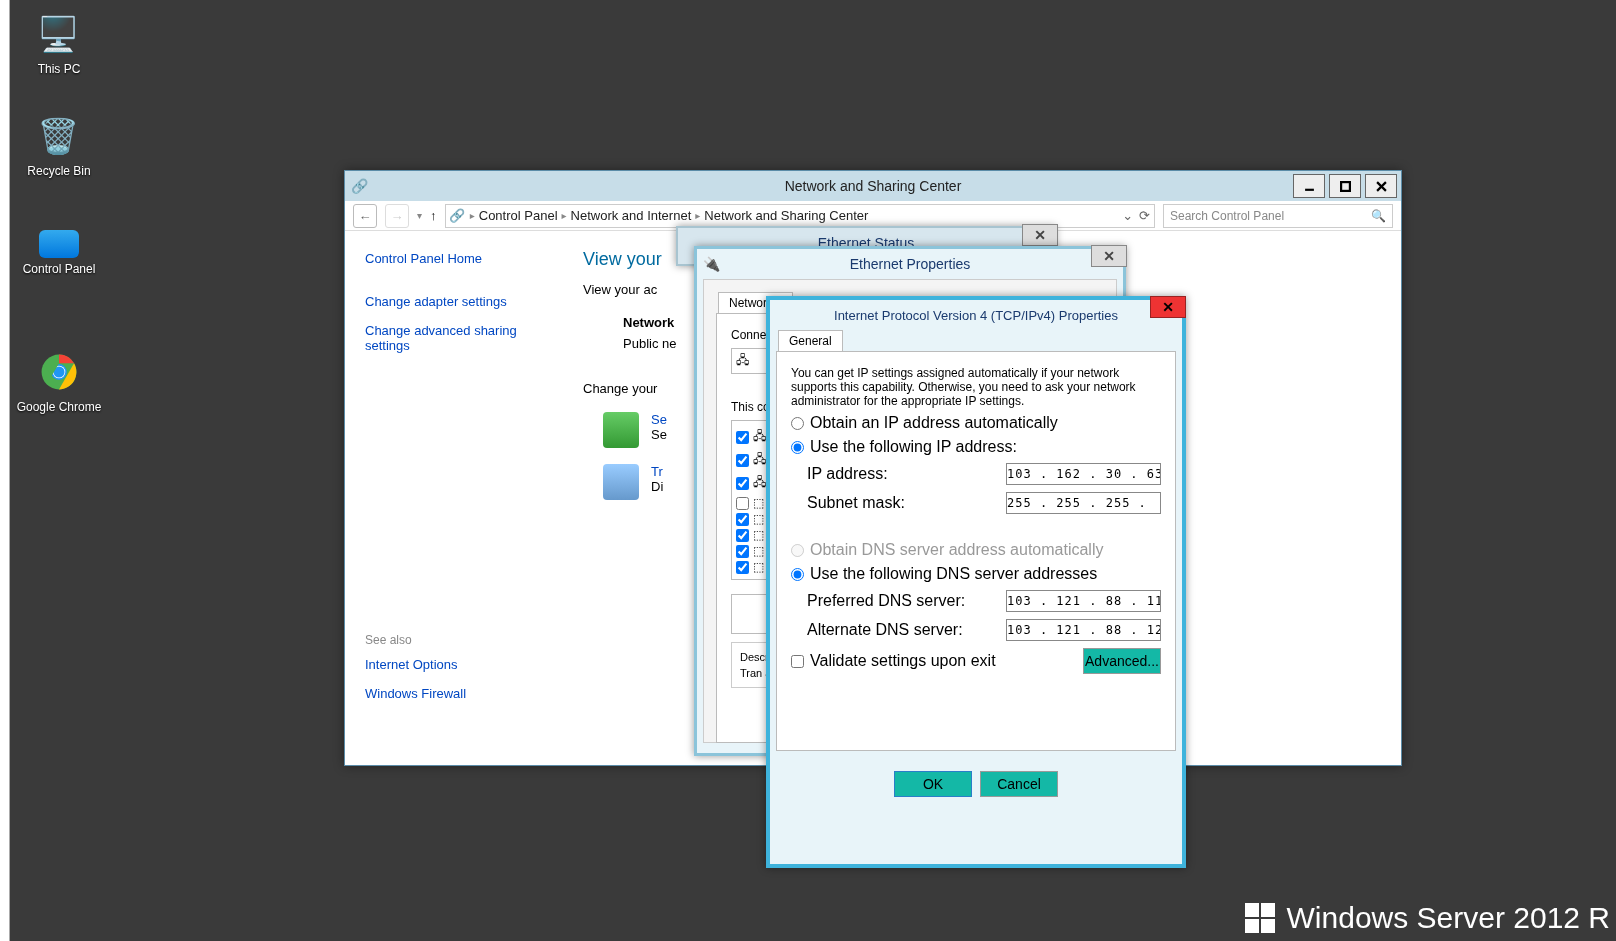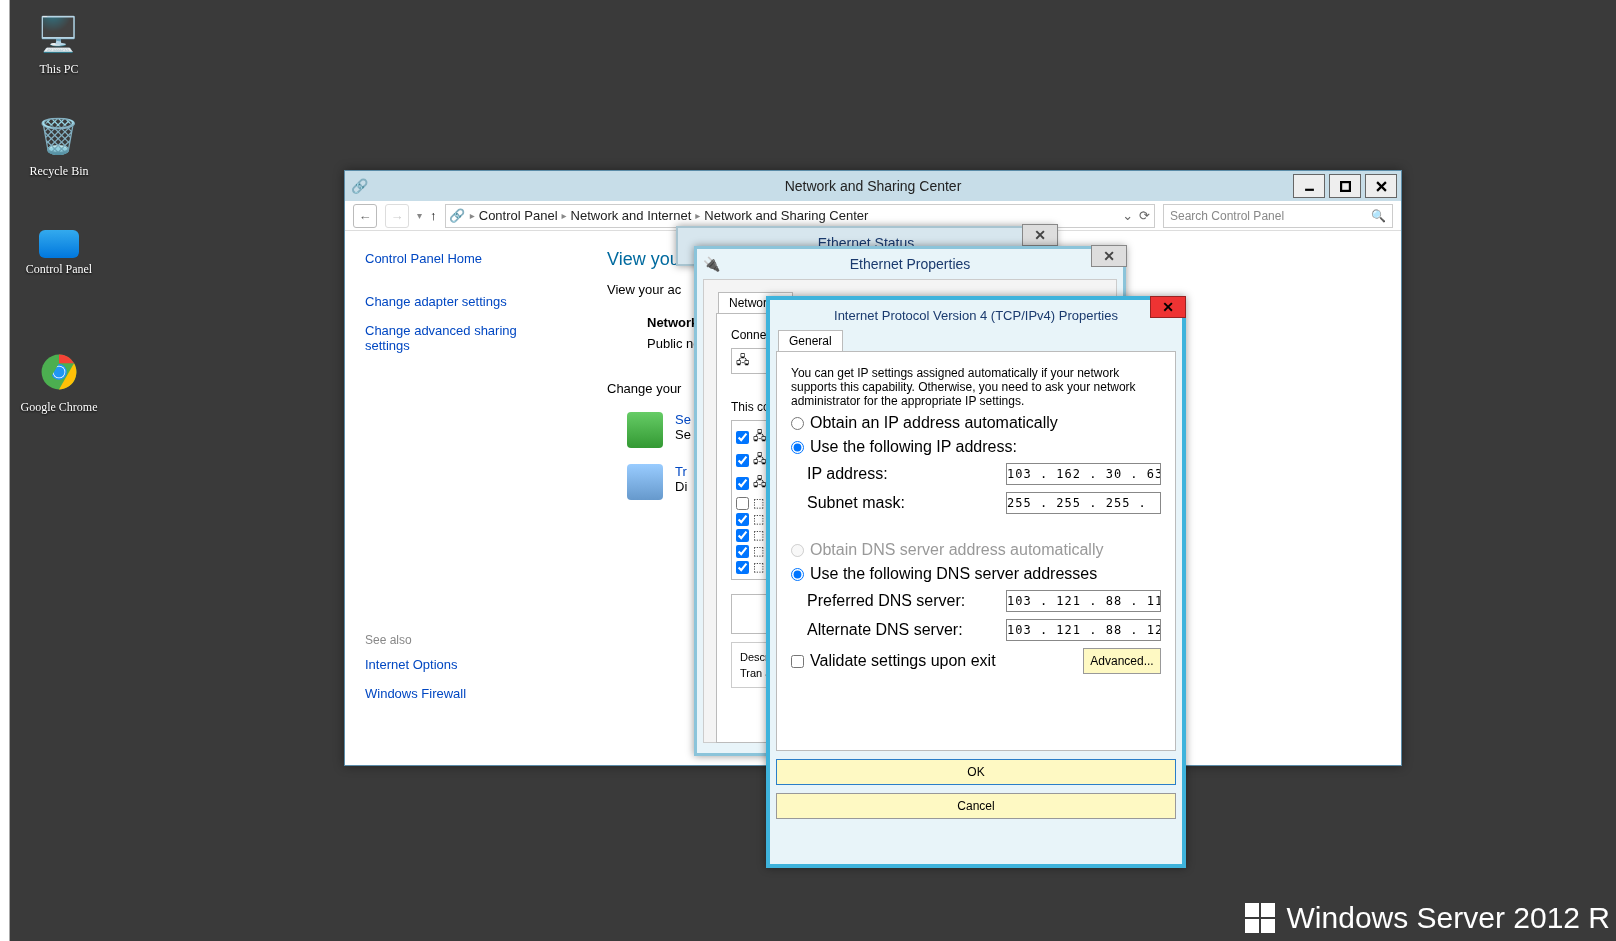--- a/index.html
+++ b/index.html
@@ -1,42 +1,42 @@
 <!DOCTYPE html>
 <html><head>
 <meta charset="utf-8">
 <style>
 * { box-sizing: border-box; margin: 0; padding: 0; font-family: "Segoe UI", Tahoma, sans-serif; }
 body { width: 1616px; height: 941px; background: #3a3a3a; position: relative; overflow: hidden; }
 
 
 .desktop-icon { position: absolute; width: 90px; text-align: center; color: #fff; font-size: 12px; }
 .desktop-icon .ico { width: 48px; height: 48px; margin: 0 auto 4px; display: flex; align-items: center; justify-content: center; font-size: 34px; }
-.desktop-icon .label { text-shadow: 0 1px 2px #000; font-family: Liberation Serif, serif; }
+.desktop-icon .label { text-shadow: 0 1px 2px #000; }
 
 
 .window { position: absolute; background: #fff; border: 1px solid #5b8ca8; box-shadow: 0 0 10px rgba(0,0,0,.4); }
 .titlebar { height: 30px; background: #c7dde8; display: flex; align-items: center; position: relative; }
 .titlebar .icon { width: 20px; margin: 0 6px; font-size: 14px; }
 .titlebar .title { position: absolute; left: 0; right: 0; text-align: center; font-size: 14px; color: #222; pointer-events: none; }
 .win-controls { display: flex; margin-left: auto; }
 .win-btn { width: 32px; height: 24px; display: flex; align-items: center; justify-content: center; font-size: 13px; font-family: Arial; border: 1px solid #666; margin-left: 4px; background: #eee; }
 .win-btn svg { width: 11px; height: 11px; }
 
 
 .navbar { height: 30px; background: #fff; border-bottom: 1px solid #ddd; display: flex; align-items: center; padding: 0 8px; gap: 8px; font-size: 13px; }
 .nav-btn { width: 24px; height: 24px; border: 1px solid #bbb; border-radius: 3px; display: flex; align-items: center; justify-content: center; color: #666; }
 .nav-btn.disabled { color: #ccc; border-color: #ddd; }
 .breadcrumb { flex: 1; display: flex; align-items: center; gap: 4px; border: 1px solid #ccc; height: 24px; padding: 0 4px; }
 .breadcrumb .crumb { color: #222; }
 .breadcrumb .sep { color: #888; font-size: 10px; }
 .searchbox { width: 230px; height: 24px; border: 1px solid #ccc; display: flex; align-items: center; padding: 0 6px; color: #888; font-size: 12px; justify-content: space-between; }
 
 
-.content { display: flex; height: calc(100% - 60px); gap: 24px; }
+.content { display: flex; height: calc(100% - 60px); }
 .sidepane { width: 220px; padding: 20px; font-size: 13px; }
 .sidepane a { color: #0047c2; display: block; margin-bottom: 14px; text-decoration: none; }
 .see-also { margin-top: 280px; color: #888; font-size: 12px; }
 .mainpane { flex: 1; padding: 18px; font-size: 13px; position: relative; }
 .mainpane h2 { color: #006a9f; font-size: 18px; font-weight: 400; margin-bottom: 12px; }
 .mainpane .sub { margin-bottom: 18px; }
 .mainpane .network-heading { font-weight: 700; margin-bottom: 6px; }
 .item-row { display: flex; gap: 12px; margin-bottom: 12px; margin-top: 16px; }
 .item-row .ic { width: 36px; height: 36px; background: #6bb; border-radius: 4px; }
 .item-row .tx a { color: #0047c2; text-decoration: none; }
@@ -49,22 +49,22 @@
 .dlg-title .close.gray { background: #ddd; color: #444; border-color: #888; }
 .dlg-body { background: #f4f4f4; margin: 0 6px 6px 6px; border: 1px solid #ccc; padding: 12px; font-size: 12px; }
 .tab { display: inline-block; background: #fff; border: 1px solid #bbb; border-bottom: none; padding: 3px 10px; font-size: 12px; margin-left: 2px; }
 .tab-body { background: #fff; border: 1px solid #bbb; padding: 14px; }
 .field-row { display: flex; align-items: center; margin: 7px 0; }
 .field-row label { flex: 1; }
 .ip-input { width: 155px; height: 22px; border: 1px solid #888; background: #fff; text-align: center; font-family: monospace; font-size: 12px; letter-spacing: 1px; }
 .radio-row { display: flex; align-items: center; gap: 6px; margin: 6px 0; }
 .radio-row input[type=radio] { width: 13px; height: 13px; }
 .spacer { height: 14px; }
-.btn { min-width: 78px; height: 26px; border: 1px solid #999; background: #fef9c3; font-size: 12px; }
-.btn-row { display: flex; justify-content: center; gap: 8px; margin-top: 8px; flex-direction: column; }
+.btn { min-width: 78px; height: 26px; border: 1px solid #999; background: #14b8a6; font-size: 14px; }
+.btn-row { display: flex; justify-content: center; gap: 8px; margin-top: 20px; }
 .checkbox-list { margin: 6px 0; }
 .checkbox-list .cb { display: flex; align-items: center; gap: 4px; margin: 2px 0; }
 .desc-box { border: 1px solid #ccc; padding: 8px; margin-top: 8px; font-size: 11px; }
 .chk-row { display: flex; align-items: center; gap: 6px; margin-top: 4px; }
 
 
 .watermark { position: absolute; right: 6px; bottom: 6px; color: #fff; font-size: 30px; font-weight: 300; display: flex; align-items: center; gap: 12px; }
 .watermark .wlogo { width: 30px; height: 30px; display: grid; grid-template-columns: 1fr 1fr; grid-template-rows: 1fr 1fr; gap: 2px; }
 .watermark .wlogo div { background: #fff; }
 

